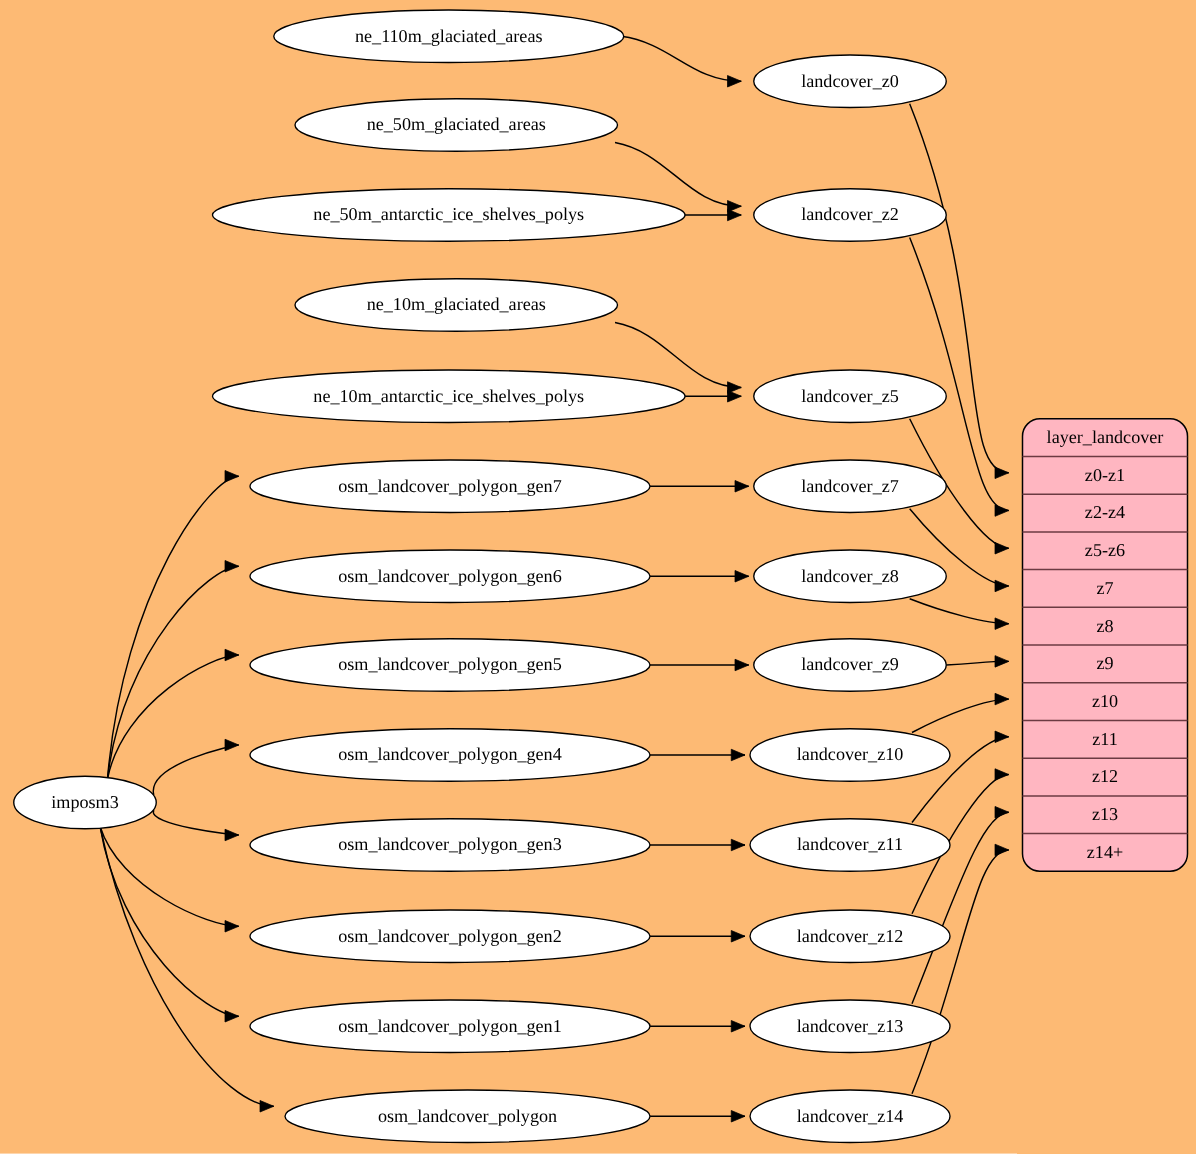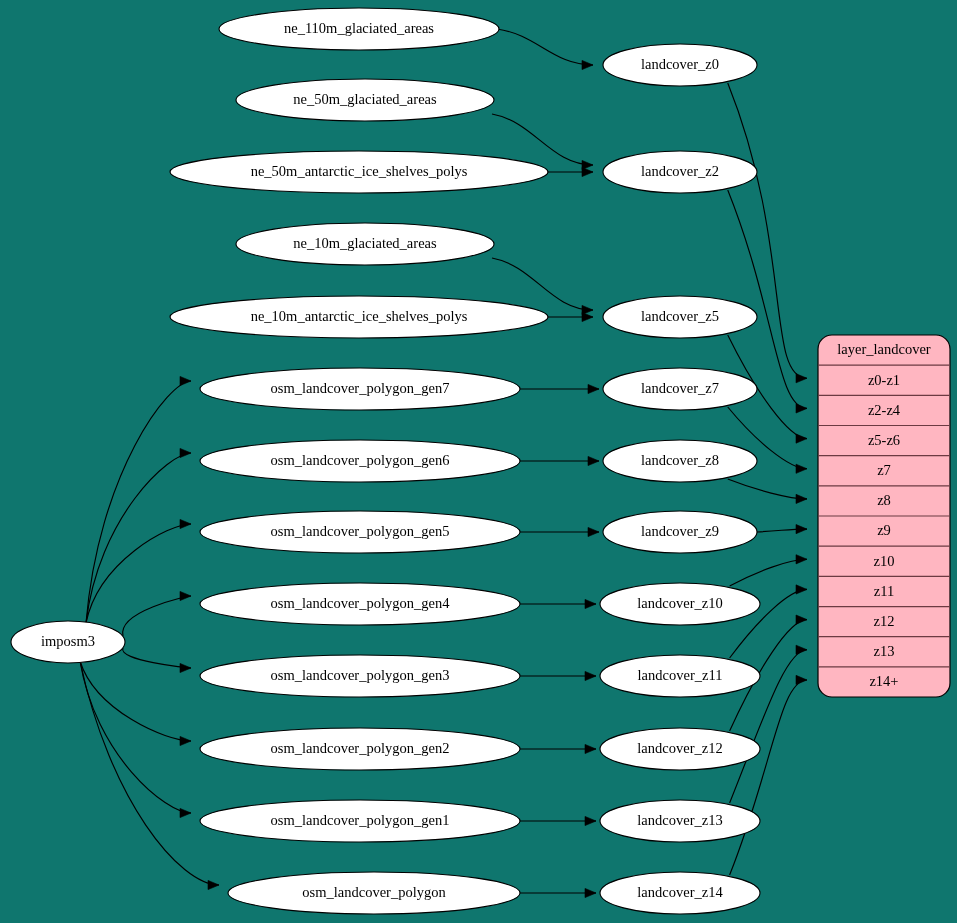--- a/index.html
+++ b/index.html
@@ -4,21 +4,21 @@
 <style>
   html, body {
     margin: 0;
     padding: 0;
     background: #ffffff;
   }
   #canvas {
     position: relative;
     width: 957px;
     height: 923px;
-    background: #0f766e;
+    background: #fdba74;
     font-family: "Liberation Serif", "DejaVu Serif", serif;
   }
   svg { display: block; }
   .node-ellipse {
     fill: #ffffff;
     stroke: #000000;
     stroke-width: 1.1;
   }
   .node-label {
     font-family: "Liberation Serif", "DejaVu Serif", serif;

